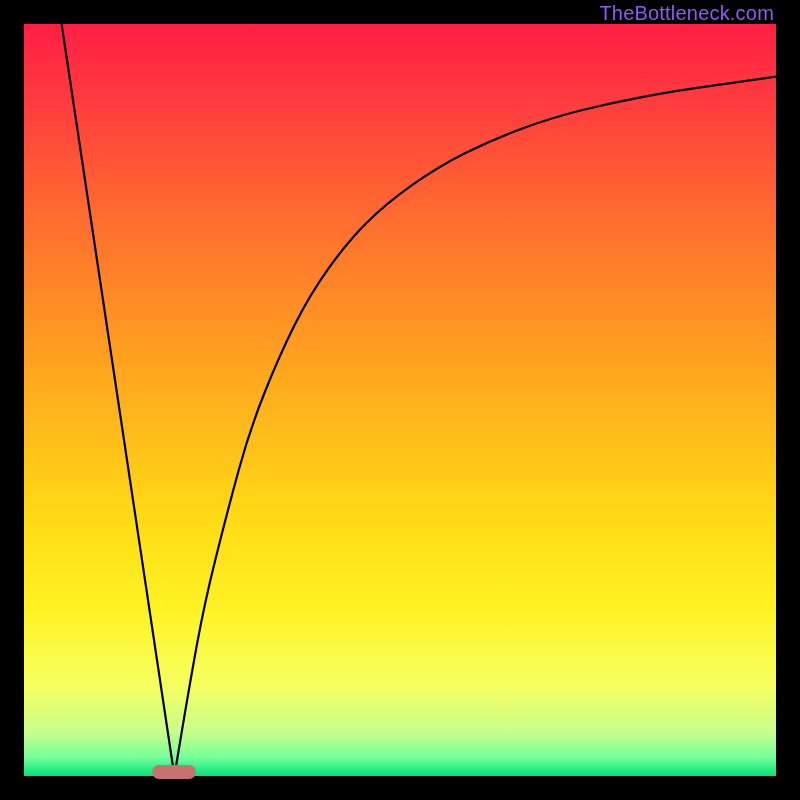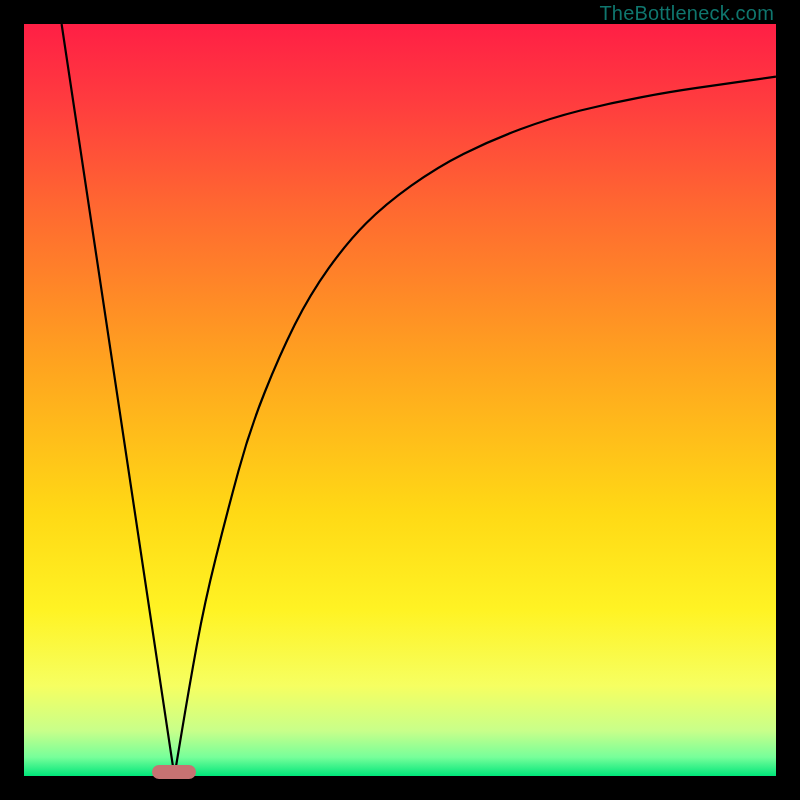--- a/index.html
+++ b/index.html
@@ -31,21 +31,21 @@
     inset: 0;
     width: 100%;
     height: 100%;
   }
   .watermark {
     position: absolute;
     top: 2px;
     right: 26px;
     font-family: Arial, Helvetica, sans-serif;
     font-size: 20px;
-    color: #0f766e;
+    color: #8b5cf6;
     font-weight: 400;
     letter-spacing: 0.2px;
   }
   .marker {
     position: absolute;
     width: 44px;
     height: 14px;
     background: #c77272;
     border-radius: 7px;
     transform: translate(-50%, -50%);

